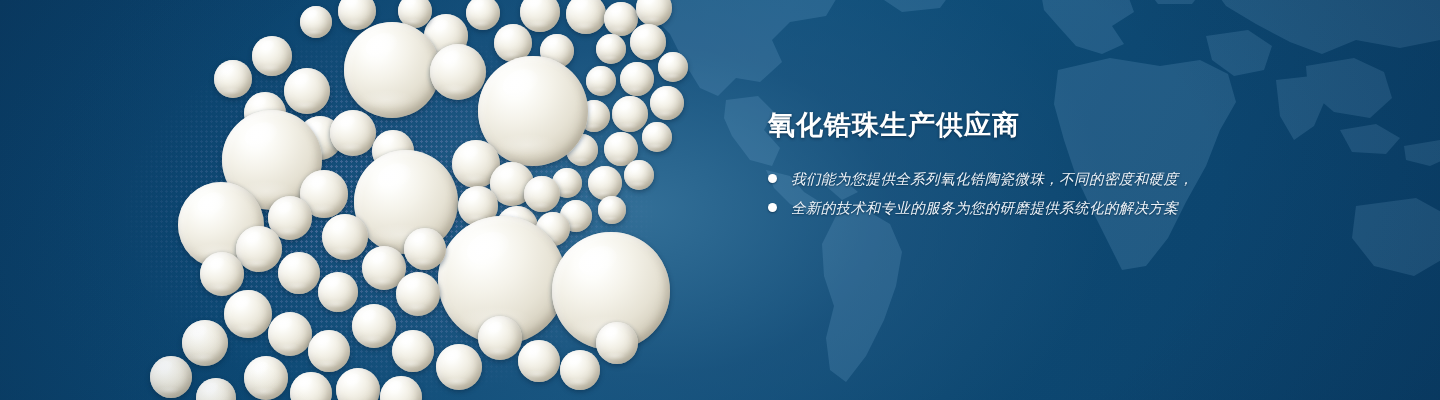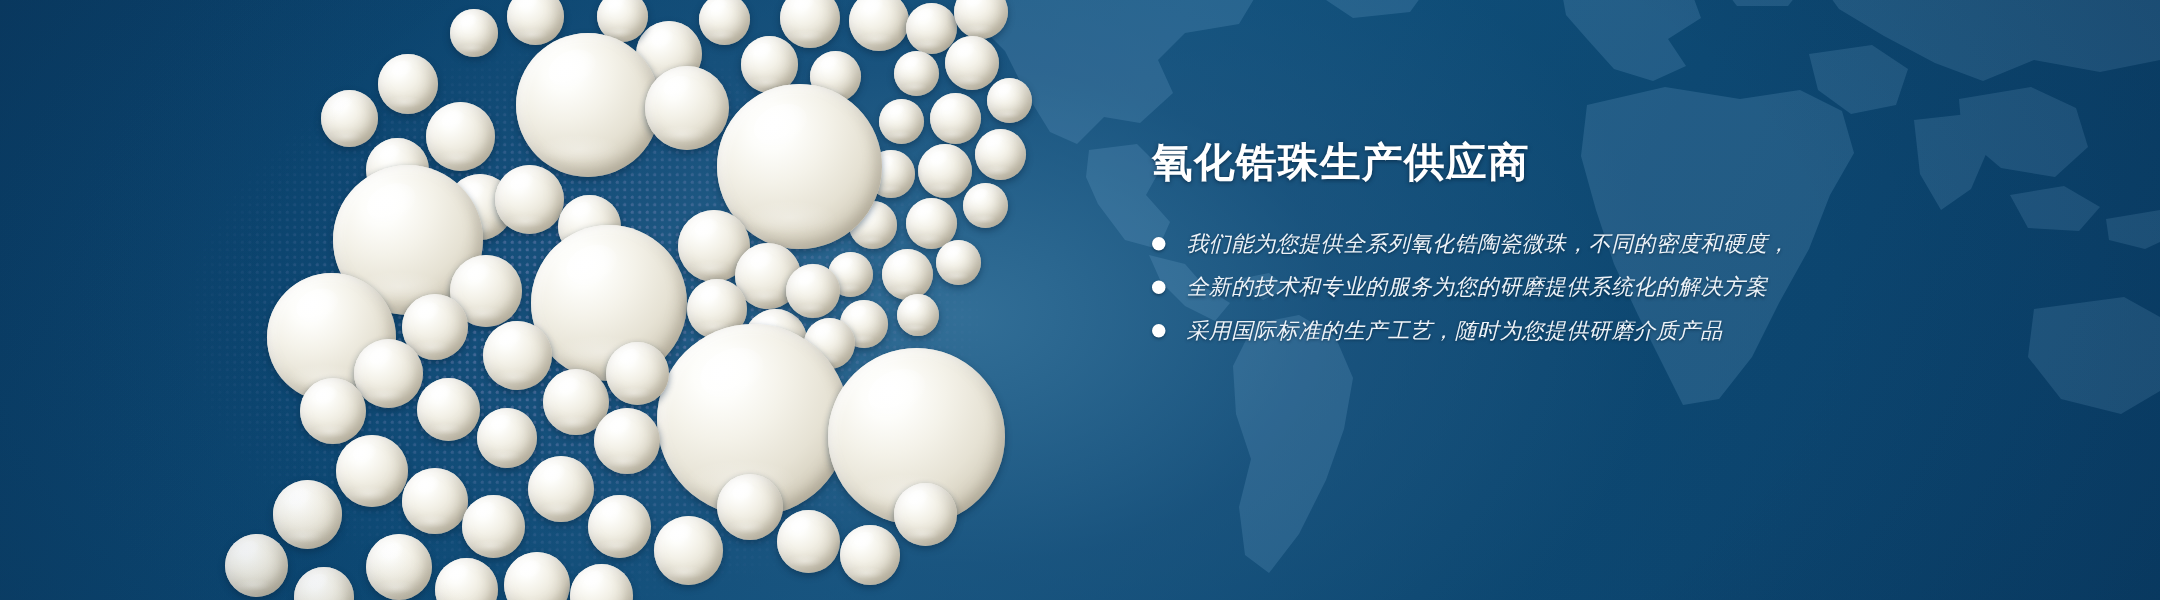--- a/index.html
+++ b/index.html
@@ -117,21 +117,21 @@
     width: 56%;
     height: 20%;
     border-radius: 50%;
     background: radial-gradient(ellipse at 50% 50%, rgba(255,255,255,0.30) 0%, rgba(255,255,255,0) 72%);
   }
 
   
   .copy {
     position: absolute;
     left: 768px;
-    top: 92px;
+    top: 108px;
     width: 600px;
   }
   .headline {
     margin: 0;
     color: #ffffff;
     font-size: 27px;
     font-weight: 700;
     letter-spacing: 1px;
     line-height: 34px;
     text-shadow: 0 1px 3px rgba(4,30,54,0.70);
@@ -309,21 +309,17 @@
       <li class="bullet-item">
         <span class="bullet-dot"></span>
         <span class="bullet-line">我们能为您提供全系列氧化锆陶瓷微珠，不同的密度和硬度，</span>
       </li>
 
       <li class="bullet-item">
         <span class="bullet-dot"></span>
         <span class="bullet-line">全新的技术和专业的服务为您的研磨提供系统化的解决方案</span>
       </li>
 
-      <li class="bullet-item">
-        <span class="bullet-dot"></span>
-        <span class="bullet-line">采用国际标准的生产工艺，随时为您提供研磨介质产品</span>
-      </li>
 
     </ul>
   </div>
 
 </div>
 
 </body></html>

